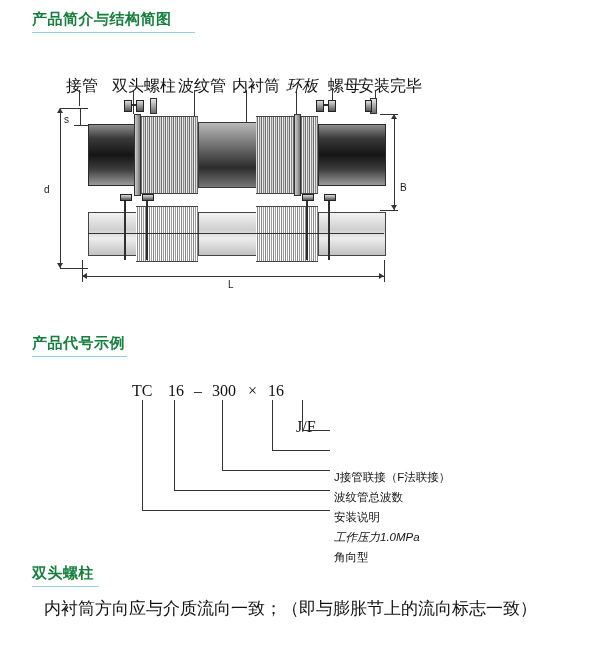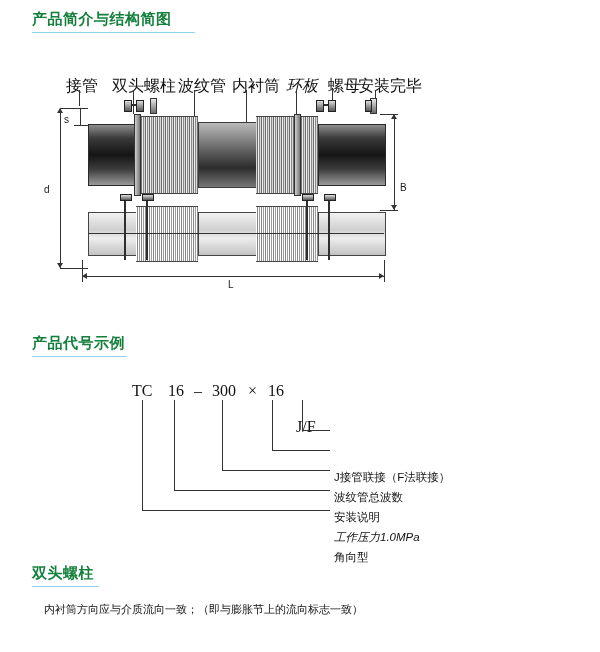--- a/index.html
+++ b/index.html
@@ -118,21 +118,21 @@
   .lead-v{position:absolute;width:1px;background:#333;}
   .lead-h{position:absolute;height:1px;background:#333;}
   
   #notes{
     position:absolute;
     left:44px;top:600px;
     width:520px;
   }
   #notes p{
     margin:0 0 4px 0;
-    font-size:11px;
+    font-size:17px;
     line-height:18px;
     color:#111;
     white-space:nowrap;
   }
 </style>
 </head>
 <body>
 
 <div class="section-title" style="left:32px;top:10px;">产品简介与结构简图</div>
 <div class="title-underline" style="left:32px;top:32px;width:163px;"></div>

